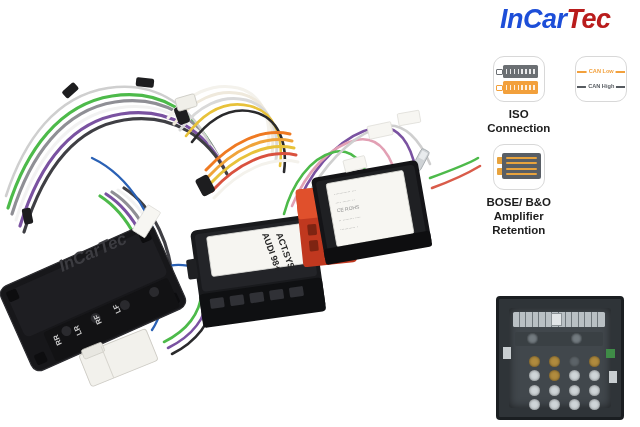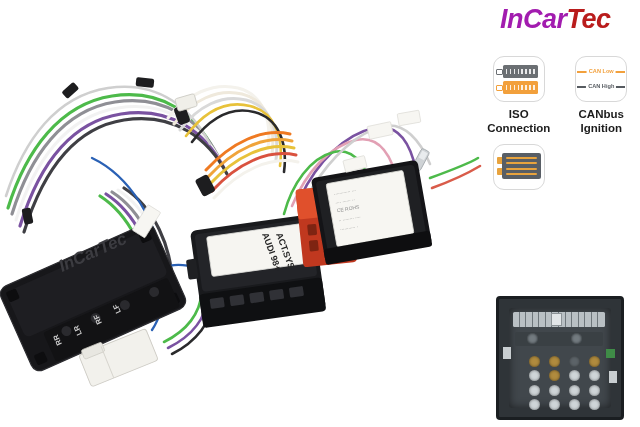--- a/index.html
+++ b/index.html
@@ -11,21 +11,21 @@
   }
   #page { position: relative; width: 640px; height: 427px; background: #fff; }
 
   
   .brand {
     position: absolute; left: 500px; top: 6px;
     font-size: 27px; font-weight: bold; font-style: italic;
     letter-spacing: -0.5px; line-height: 1;
     white-space: nowrap;
   }
-  .brand .b1 { color: #a21caf; }
+  .brand .b1 { color: #1d4ed8; }
   .brand .b2 { color: #b91c1c; }
 
   
   .features {
     position: absolute; left: 482px; top: 56px;
     width: 156px;
     display: grid;
     grid-template-columns: 1fr 1fr;
     grid-template-rows: auto auto;
     row-gap: 8px; column-gap: 4px; gap: 9px;
@@ -392,38 +392,39 @@
           <div class="can-row low">
             <div class="can-line"></div>
             <div class="can-lbl">CAN Low</div>
           </div>
           <div class="can-row high">
             <div class="can-line"></div>
             <div class="can-lbl">CAN High</div>
           </div>
         </div>
       </div>
-      <div class="fcap">CANbus
-Ignition</div>
     </div>
 
 
     <div class="feature">
       <div class="fbox">
         <div class="amp-wrap">
           <div class="amp-term a"></div>
           <div class="amp-term b"></div>
           <div class="amp-body">
             <span></span>
               <span></span>
               <span></span>
               <span></span>
           </div>
         </div>
       </div>
+      <div class="fcap">BOSE/ B&amp;O
+Amplifier
+Retention</div>
     </div>
   </div>
 
   <div class="photo">
     <div class="ql-outer">
       <div class="ql-inner"></div>
       <div class="ql-topbar">
         <i></i>
           <i></i>
           <i></i>

